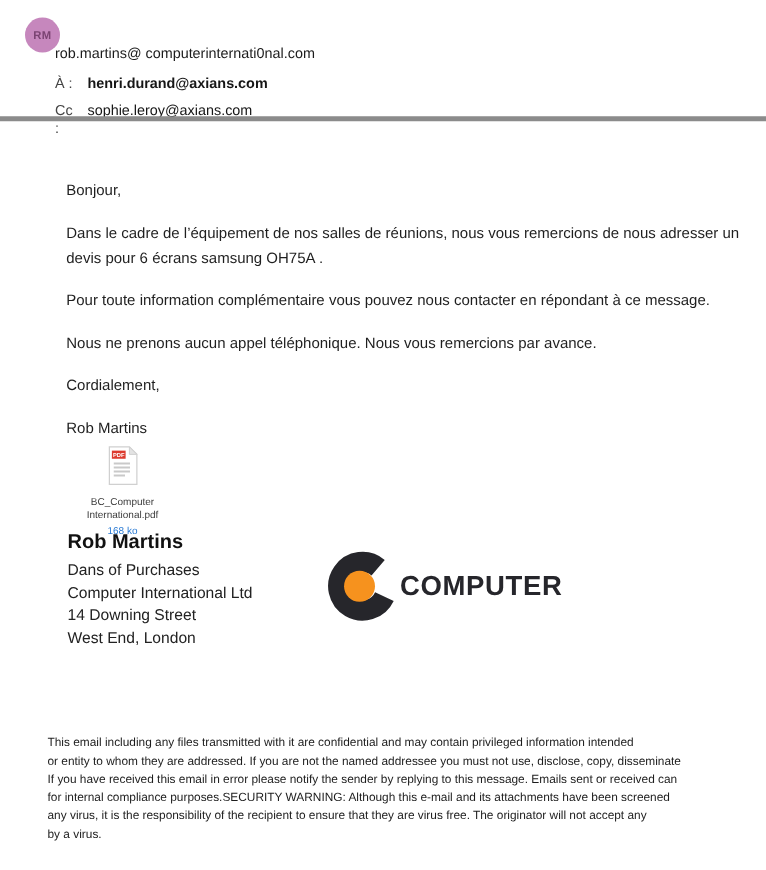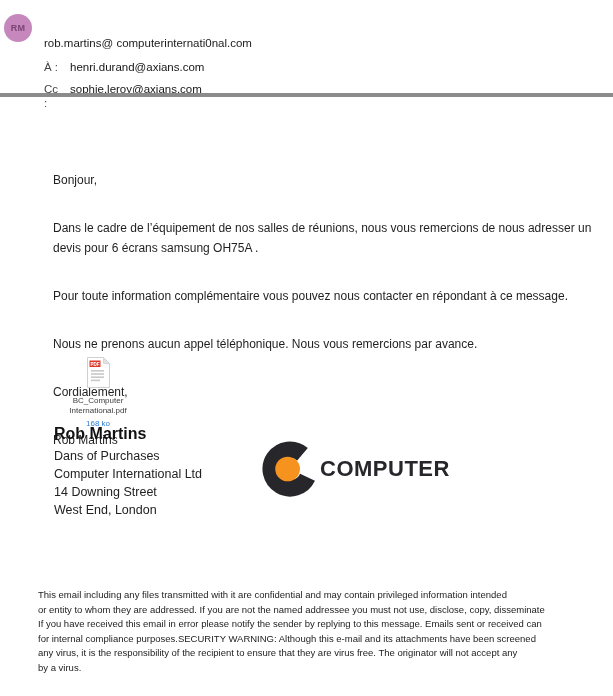--- a/index.html
+++ b/index.html
@@ -9,37 +9,37 @@
     width: 613px; height: 696px;
     background: #ffffff;
     font-family: "Liberation Sans", "DejaVu Sans", sans-serif;
     color: #1f1f1f;
     overflow: hidden;
   }
 
   
   .email-header { position: absolute; top: 0; left: 0; width: 613px; height: 93px; background: #fff; }
   .avatar {
-    position: absolute; top: 14px; left: 4px;
+    position: absolute; top: 14px; left: 20px;
     width: 28px; height: 28px; border-radius: 50%;
     background: #c687bd;
     display: flex; align-items: center; justify-content: center;
     font-size: 9px; font-weight: bold; color: #7b4473; letter-spacing: .3px;
   }
   .hdr-rows { position: absolute; top: 16px; left: 44px; margin-top: 20px; }
   .sender-line { font-size: 11.5px; color: #1b1b1b; line-height: 14px; margin-bottom: 10px; }
   .recip-row { font-size: 11.5px; line-height: 14px; margin-bottom: 8px; display: flex; }
   .recip-label { color: #444; width: 20px; flex: 0 0 auto; }
   .recip-row .addr { margin-left: 6px; color: #161616; }
-  .addr-bold { font-weight: normal; }
+  .addr-bold { font-weight: bold; }
   .divider { position: absolute; top: 93px; left: 0; width: 613px; height: 4px; background: #8b8b8b; }
 
   
   .mail-body { position: absolute; top: 142px; left: 53px; width: 558px; }
-  .mail-body p { font-size: 12px; line-height: 20px; margin-bottom: 14px; color: #1f1f1f; margin-top: 28px; }
+  .mail-body p { font-size: 12px; line-height: 20px; margin-bottom: 14px; color: #1f1f1f; }
 
   
   .attachment { position: absolute; top: 356px; left: 50px; width: 96px; text-align: center; cursor: pointer; }
   .att-icon { display: inline-block; }
   .att-name { font-size: 8px; font-weight: normal; color: #3c3c3c; line-height: 10px; margin-top: 3px; }
   .att-size { font-size: 8px; color: #2b7bd4; line-height: 10px; margin-top: 3px; }
 
   
   .signature { position: absolute; top: 424px; left: 54px; }
   .sig-name { font-size: 16px; font-weight: bold; color: #111; line-height: 20px; margin-bottom: 3px; }

